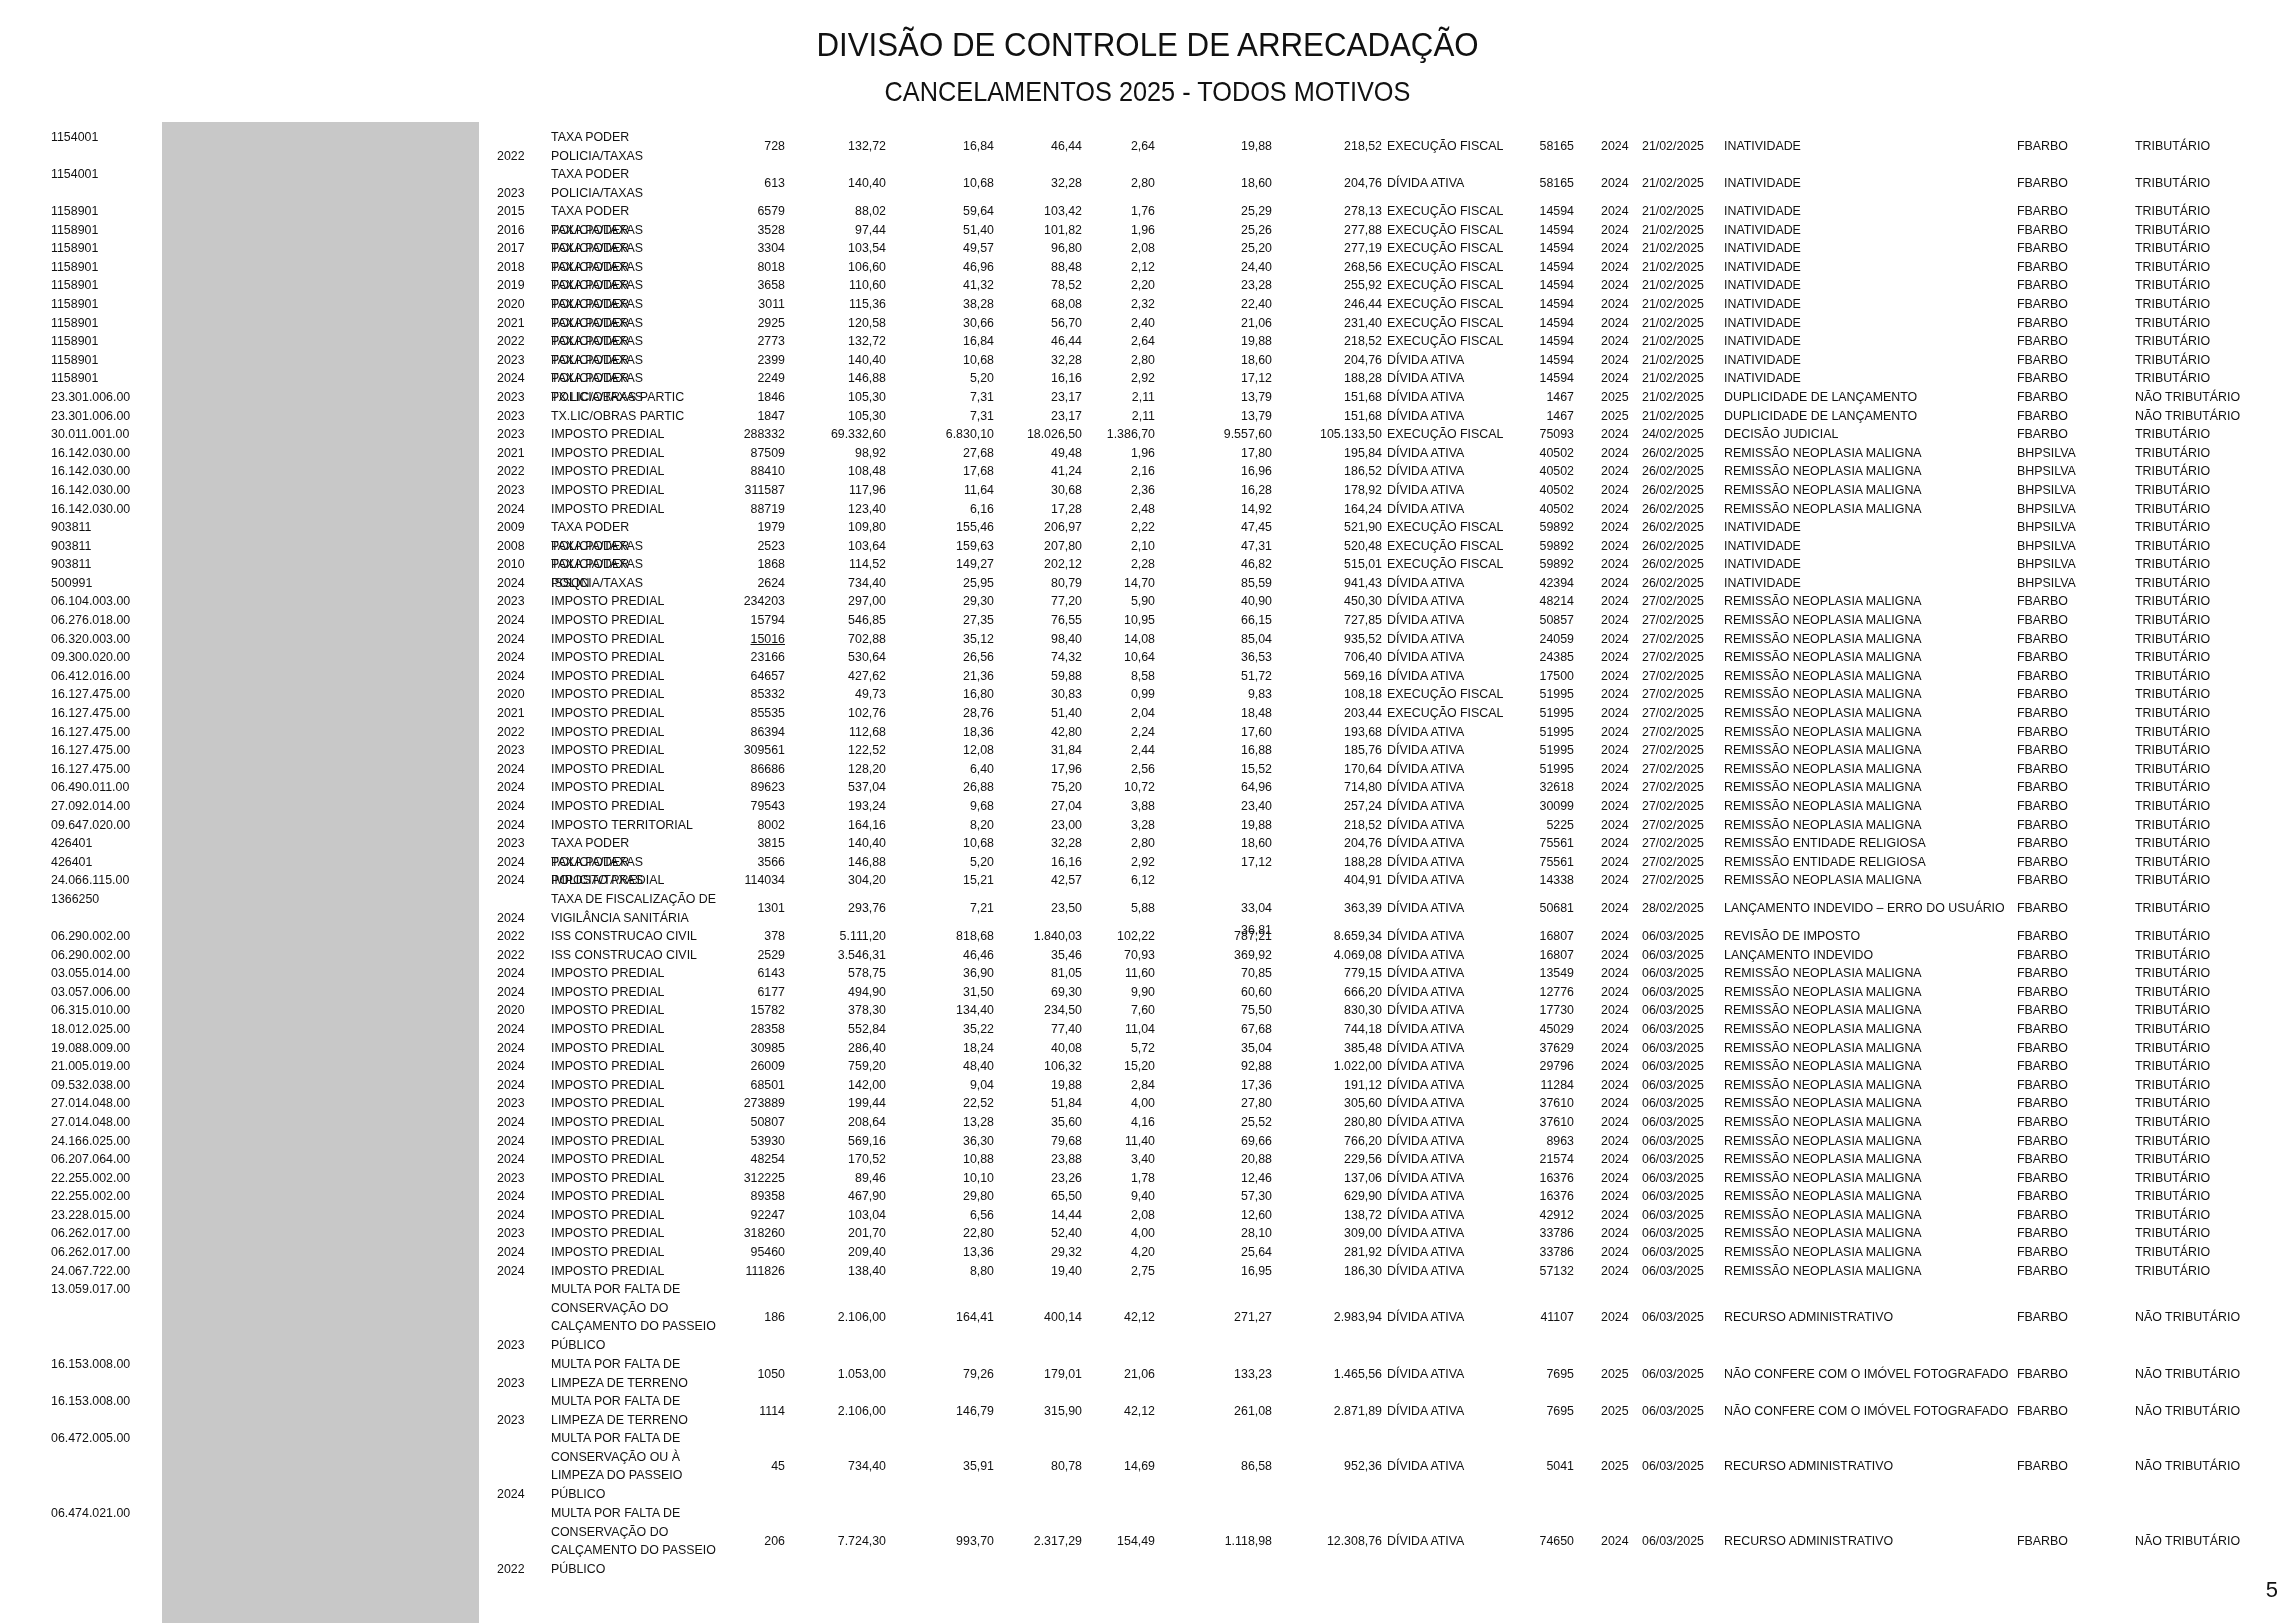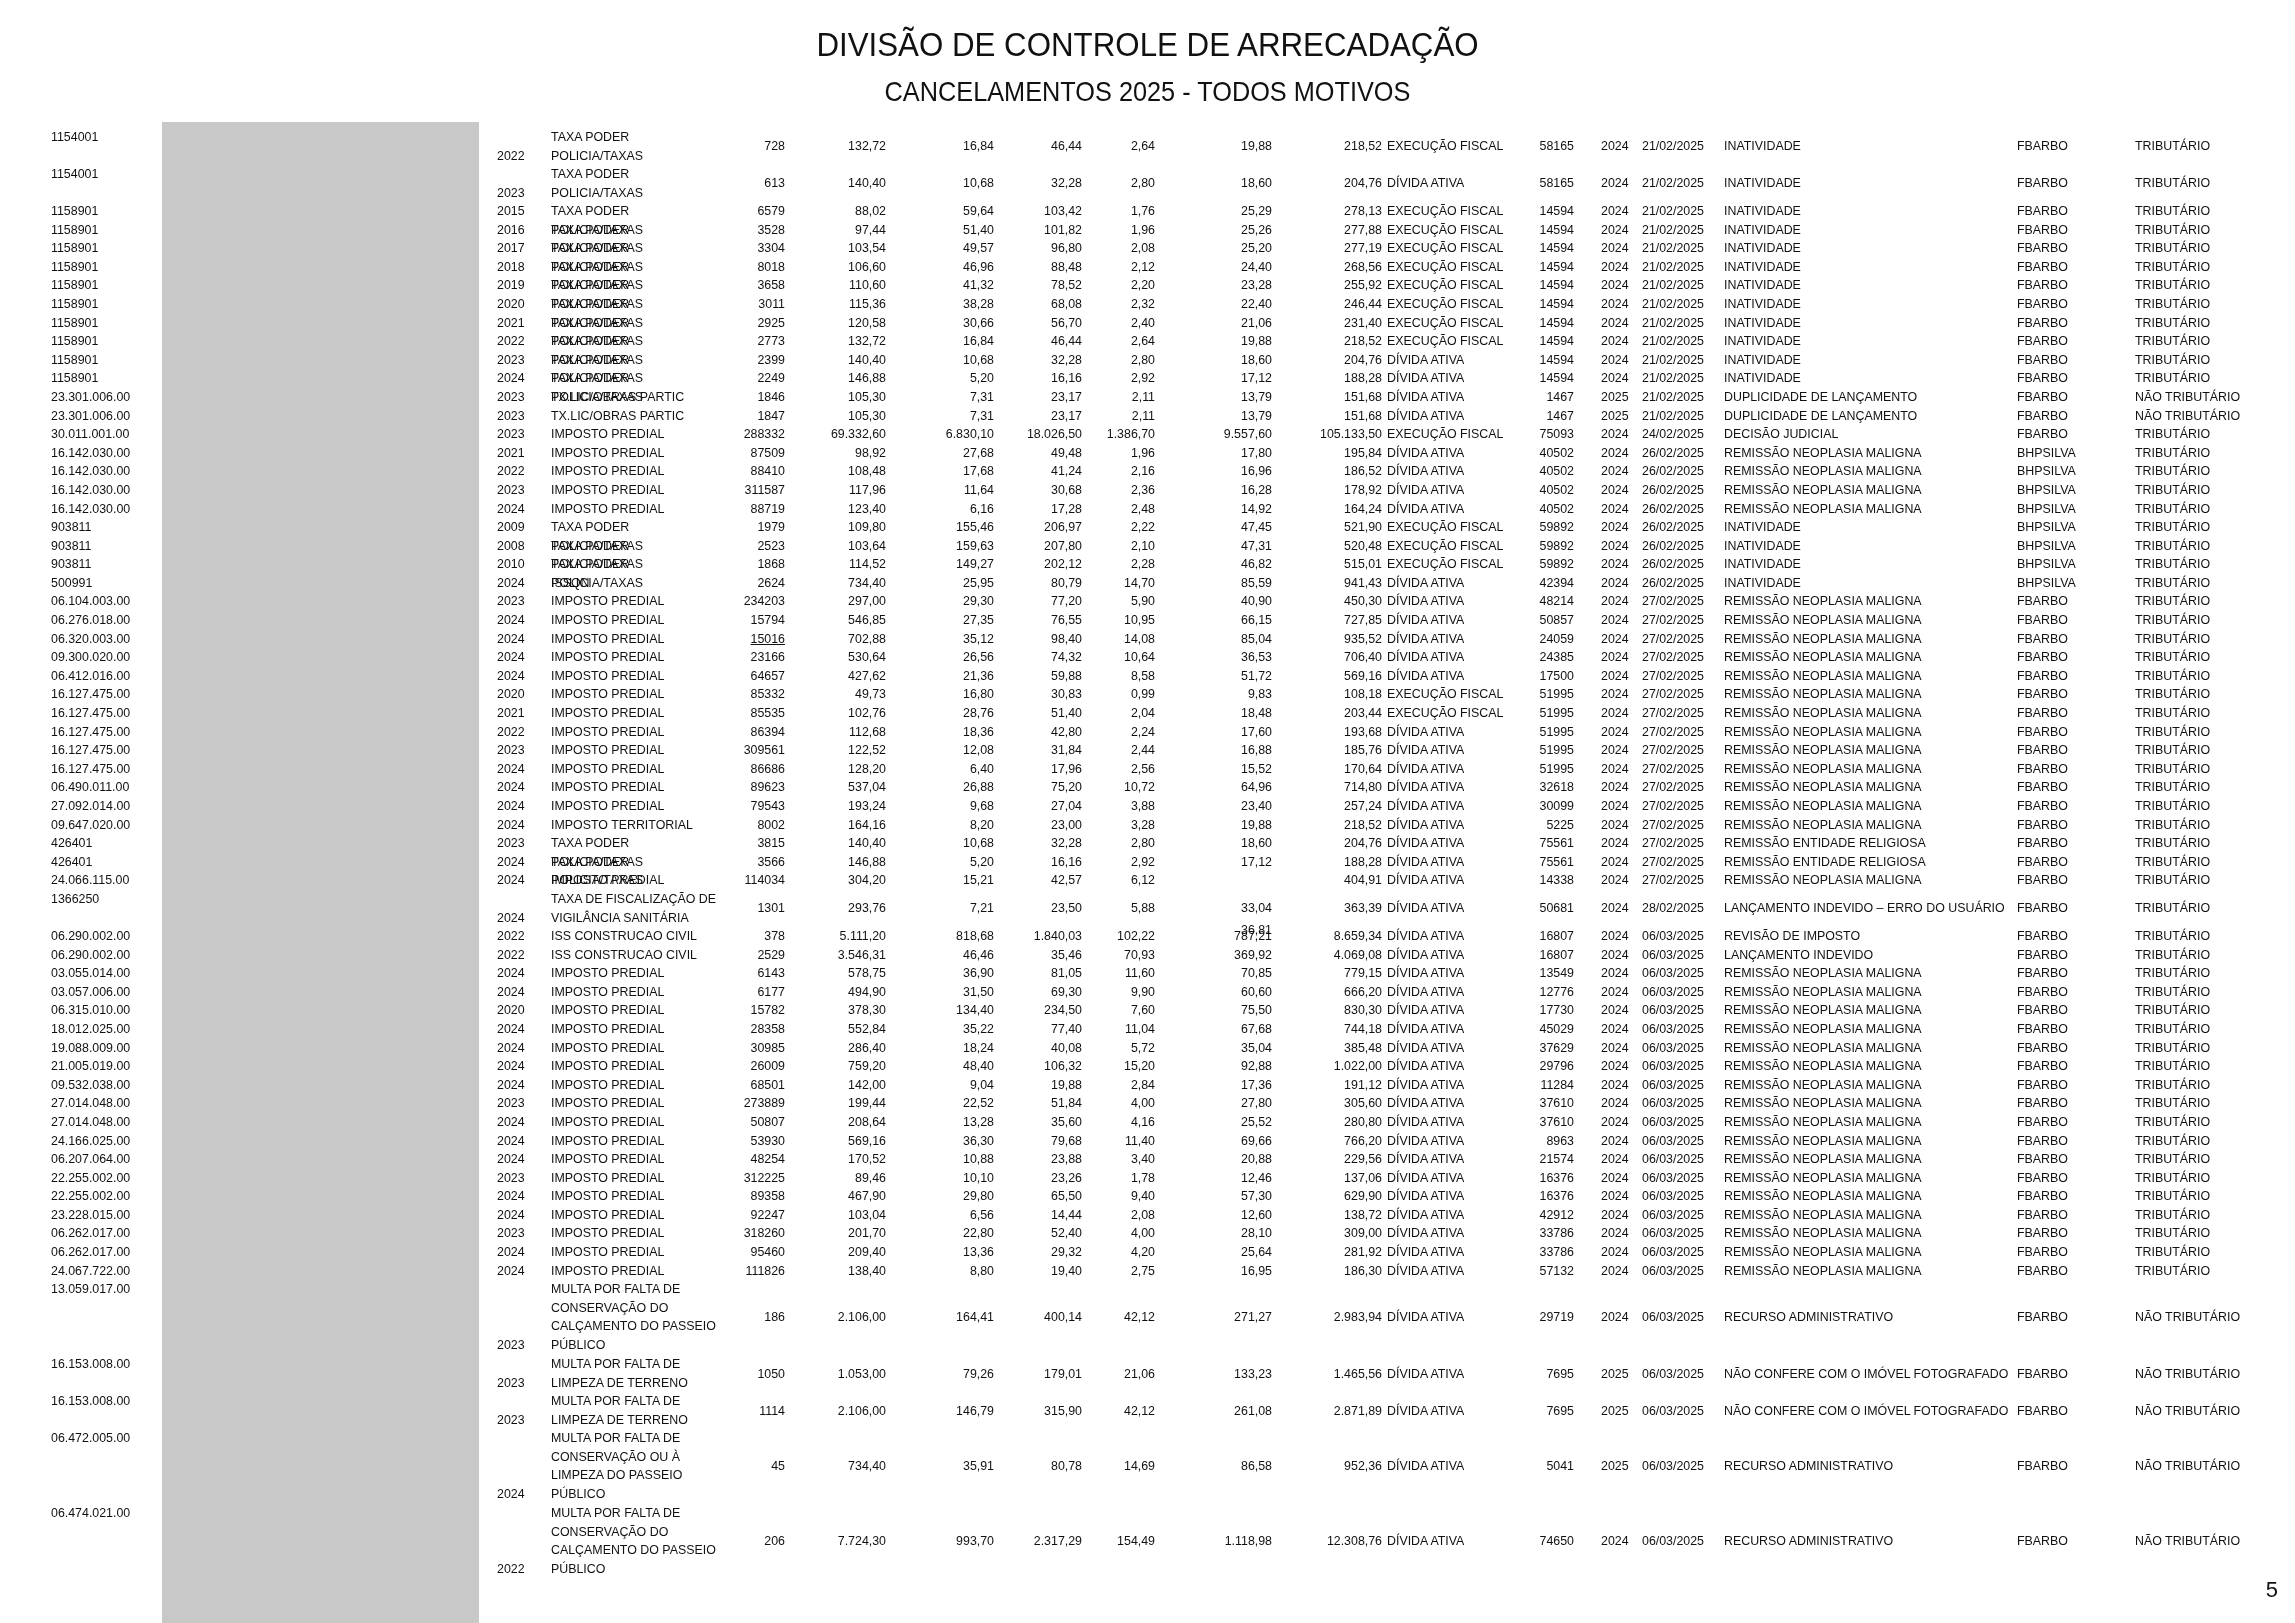--- a/index.html
+++ b/index.html
@@ -1166,21 +1166,21 @@
       <span class="c-year" style="top: 56px;">2023</span>
       <span class="c-desc" style="top: 0px;">MULTA POR FALTA DE CONSERVAÇÃO DO CALÇAMENTO DO PASSEIO PÚBLICO</span>
       <span class="c-q num" style="top: 28px;">186</span>
       <span class="c-v1 num" style="top: 28px;">2.106,00</span>
       <span class="c-v2 num" style="top: 28px;">164,41</span>
       <span class="c-v3 num" style="top: 28px;">400,14</span>
       <span class="c-v4 num" style="top: 28px;">42,12</span>
       <span class="c-v5 num" style="top: 28px;">271,27</span>
       <span class="c-tot num" style="top: 28px;">2.983,94</span>
       <span class="c-sit" style="top: 28px;">DÍVIDA ATIVA</span>
-      <span class="c-num num" style="top: 28px;">29719</span>
+      <span class="c-num num" style="top: 28px;">41107</span>
       <span class="c-ano" style="top: 28px;">2024</span>
       <span class="c-date" style="top: 28px;">06/03/2025</span>
       <span class="c-mot" style="top: 28px;">RECURSO ADMINISTRATIVO</span>
       <span class="c-user" style="top: 28px;">FBARBO</span>
       <span class="c-tipo" style="top: 28px;">NÃO TRIBUTÁRIO</span>
     </div>
     <div class="row" style="height: 37px;">
       <span class="c-id" style="top: 0px;">16.153.008.00</span>
       <span class="c-year" style="top: 18.6px;">2023</span>
       <span class="c-desc" style="top: 0px;">MULTA POR FALTA DE LIMPEZA DE TERRENO</span>

